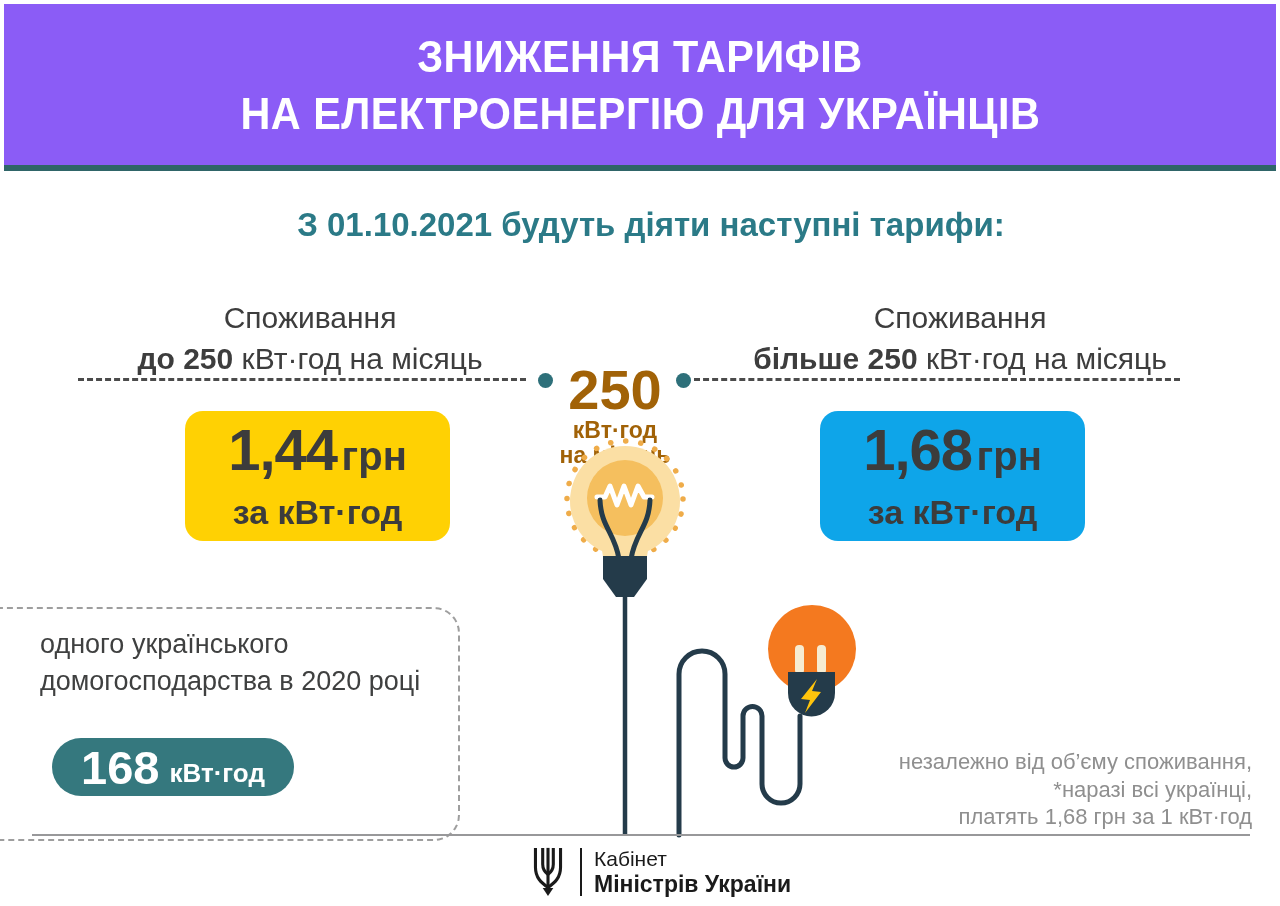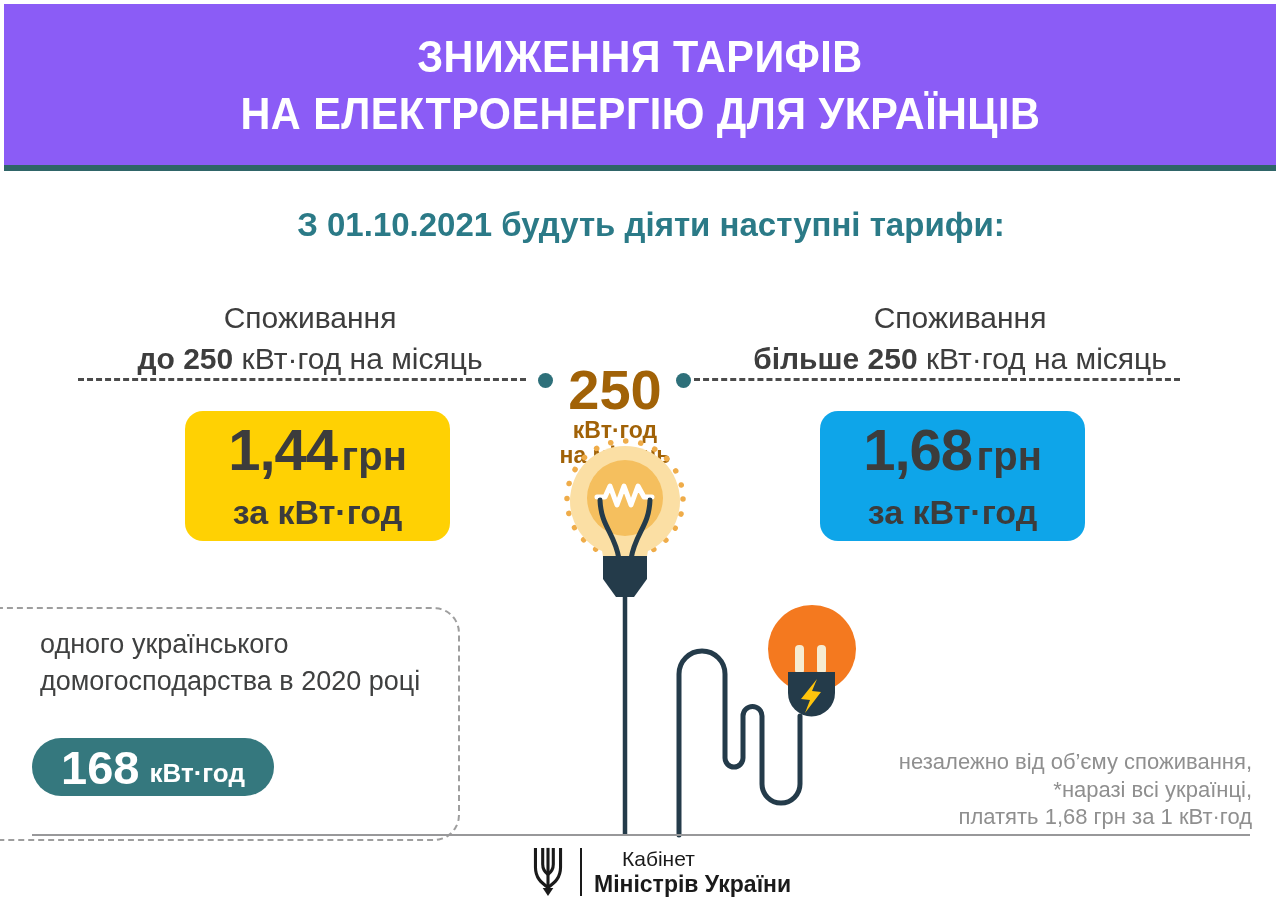--- a/index.html
+++ b/index.html
@@ -43,35 +43,35 @@
   .tariff-box.rb{left:820px;}
   .tariff-box .l1{line-height:56px;white-space:nowrap;}
   .tariff-box .big{font-size:58px;font-weight:800;letter-spacing:-1px;}
   .tariff-box .cur{font-size:40px;font-weight:700;}
   .tariff-box .l2{font-size:34px;font-weight:700;line-height:38px;}
 
   
   .avg-box{position:absolute;left:-24px;top:607px;width:480px;height:230px;
            border:2px dashed #9e9e9e;border-radius:0 26px 26px 0;}
   .avg-text{position:absolute;left:62px;top:17px;font-size:27px;line-height:37px;color:#3f4040;}
-  .avg-badge{position:absolute;left:54px;top:129px;width:242px;height:58px;border-radius:29px;
+  .avg-badge{position:absolute;left:74px;top:129px;width:242px;height:58px;border-radius:29px;
              color:#ffffff;display:flex;align-items:center;justify-content:center;gap:10px;}
   .avg-badge .n{font-size:47px;font-weight:800;line-height:47px;}
   .avg-badge .u{font-size:26px;font-weight:700;padding-top:12px;}
 
   
   .footnote{position:absolute;right:28px;top:748px;text-align:right;color:#8f8f8f;
             font-size:22px;line-height:27.5px;}
 
   
   .footer-line{position:absolute;left:32px;top:834px;width:1218px;height:2px;background:#98989a;}
   .gov-logo{position:absolute;left:528px;top:845px;display:flex;align-items:center;gap:12px;}
   .gov-logo .bar{width:2px;height:48px;background:#1a1a1a;}
   .gov-text{color:#1a1a1a;}
-  .gov-text .a{font-size:21px;line-height:24px;margin-left:28px;}
+  .gov-text .a{font-size:21px;line-height:24px;}
   .gov-text .b{font-size:23px;line-height:26px;font-weight:700;}
 
   .illus{position:absolute;left:500px;top:410px;width:380px;height:430px;}
 </style>
 </head>
 <body>
 
 <div id="canvas">
 
   <div class="header" style="background: #8b5cf6; text-align: center;">

